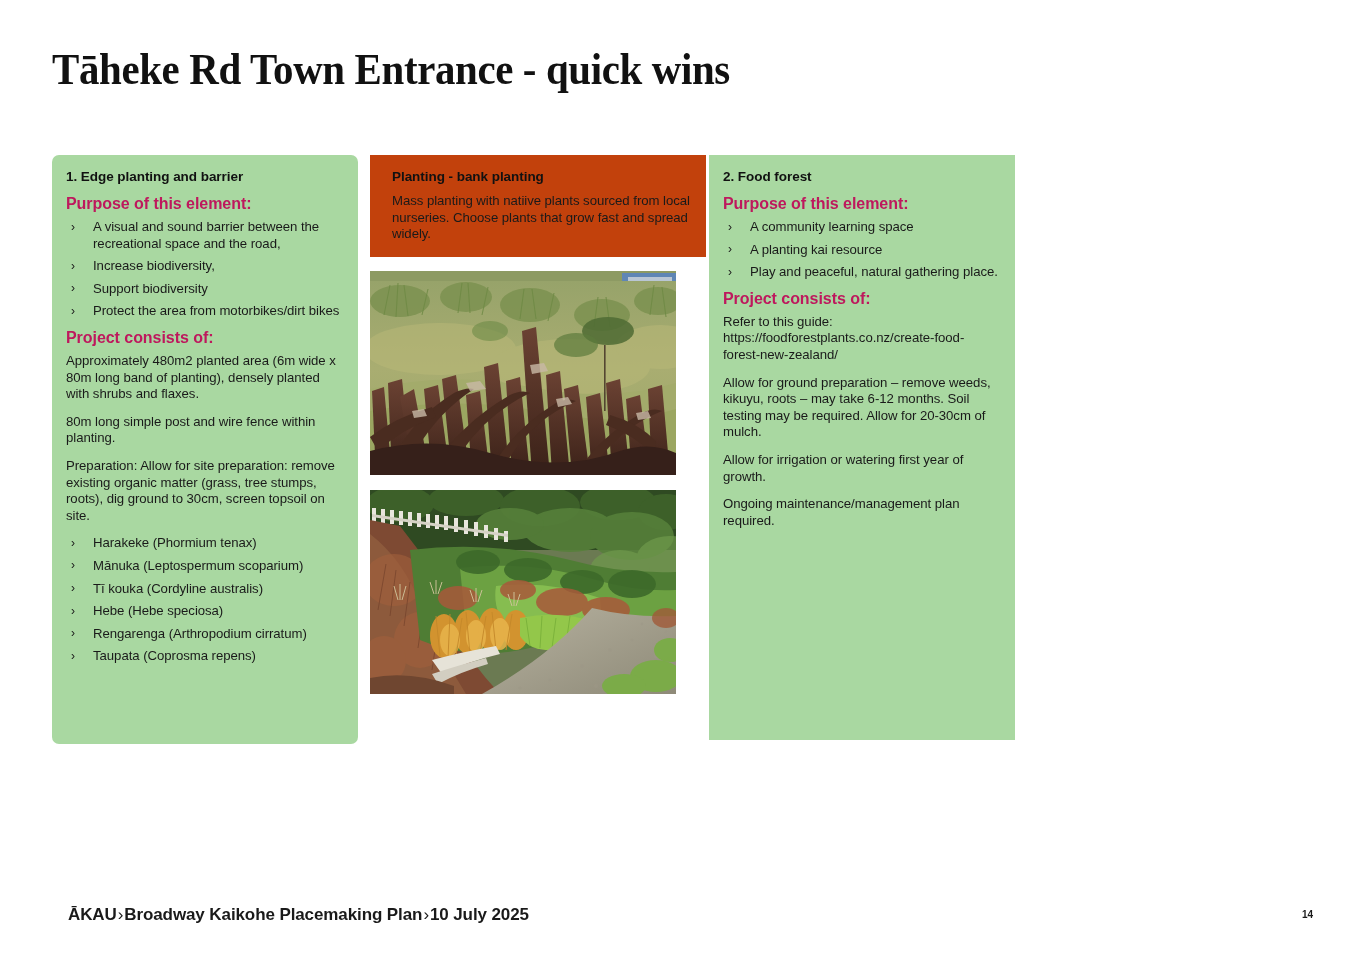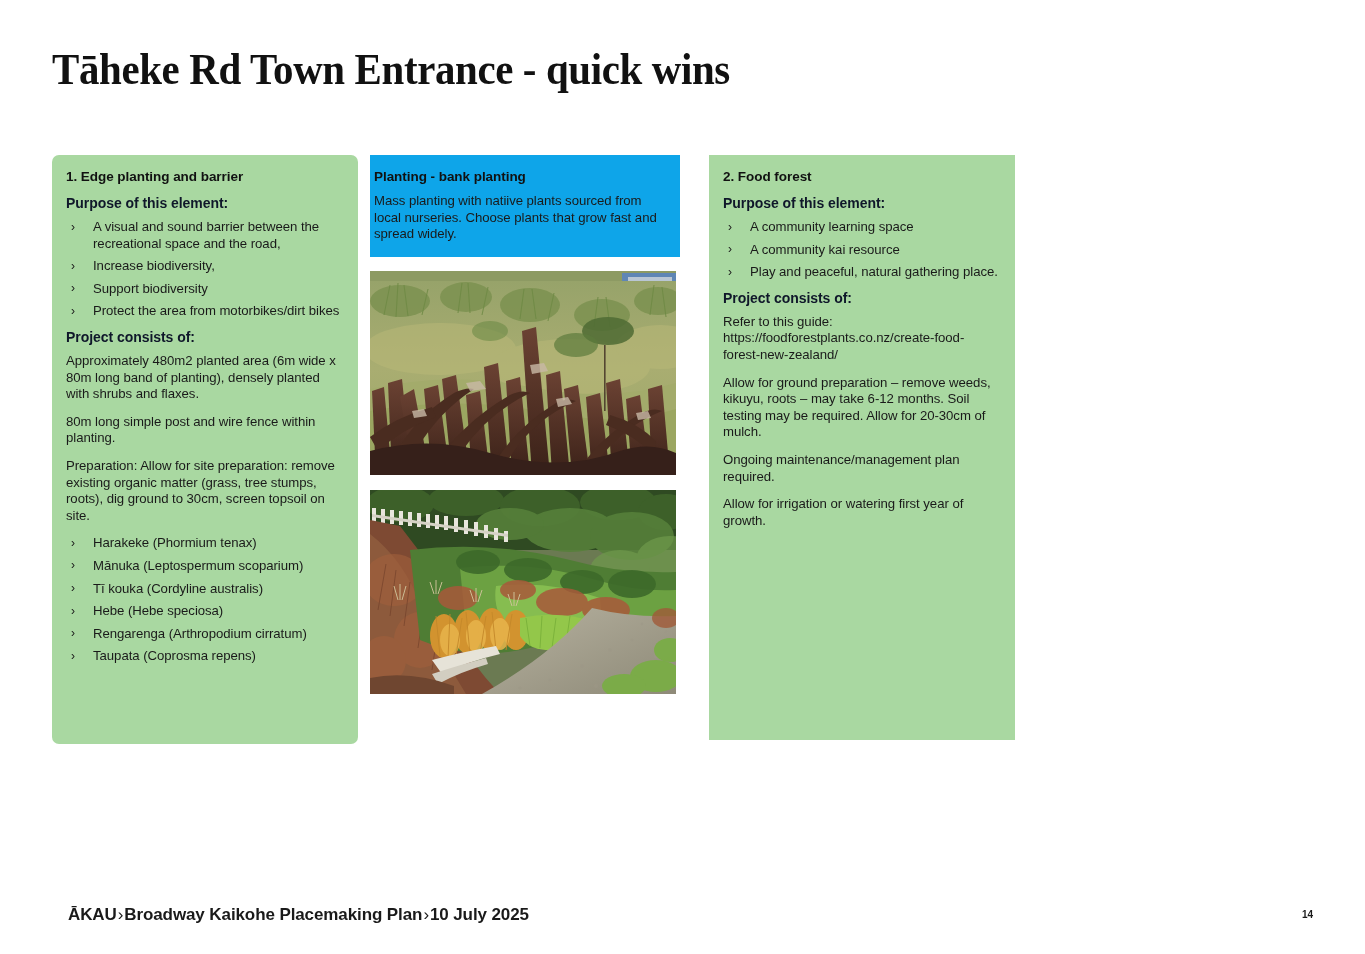--- a/index.html
+++ b/index.html
@@ -57,23 +57,23 @@
 
   #col1 { min-height: 589px; border-radius: 7px; }
   #col3 { min-height: 585px; }
 
   #col2 {
     background: transparent;
     padding: 0;
   }
 
   .yellow-box {
-    background: #0ea5e9;
-    padding: 12px 14px 14px 4px;
-    width: 310px;
+    background: #c2410c;
+    padding: 12px 14px 14px 22px;
+    width: 336px;
   }
 
   
   .card h2 {
     font-size: 13.5px;
     line-height: 19px;
     font-weight: 700;
     color: #111111;
     letter-spacing: -0.05px;
     margin-bottom: 8px;
@@ -82,24 +82,24 @@
   .yellow-box h2 {
     font-size: 13.5px;
     line-height: 19px;
     font-weight: 700;
     color: #111111;
     letter-spacing: -0.05px;
     margin-bottom: 7px;
   }
 
   .subhead {
-    font-size: 14px;
+    font-size: 16px;
     line-height: 19px;
     font-weight: 700;
-    color: #0f172a;
+    color: #be185d;
     letter-spacing: -0.05px;
     margin-top: 2px;
     margin-bottom: 6px;
   }
 
   .para {
     font-size: 13.2px;
     line-height: 16.6px;
     color: #1a1a1a;
     letter-spacing: -0.05px;
@@ -474,30 +474,30 @@
         </svg>
       </div>
     </div>
 
     <div class="card card-green" id="col3">
       <h2>2. Food forest</h2>
       <div class="subhead">Purpose of this element:</div>
 
       <ul class="bullets">
         <li><span class="chev">›</span><span>A community learning space</span></li>
-        <li><span class="chev">›</span><span>A community kai resource</span></li>
+        <li><span class="chev">›</span><span>A planting kai resource</span></li>
         <li><span class="chev">›</span><span>Play and peaceful, natural gathering place.</span></li>
       </ul>
 
       <div class="subhead">Project consists of:</div>
 
       <p class="para">Refer to this guide: https://foodforestplants.co.nz/create-food-forest-new-zealand/</p>
       <p class="para">Allow for ground preparation – remove weeds, kikuyu, roots – may take 6-12 months. Soil testing may be required. Allow for 20-30cm of mulch.</p>
+      <p class="para">Allow for irrigation or watering first year of growth.</p>
       <p class="para">Ongoing maintenance/management plan required.</p>
-      <p class="para">Allow for irrigation or watering first year of growth.</p>
     </div>
 
   </div>
 
   <div class="footer-left">
     <span>ĀKAU</span><span class="sep">›</span><span>Broadway Kaikohe Placemaking Plan</span><span class="sep">›</span><span>10 July 2025</span>
   </div>
 
   <div class="footer-right">14</div>
 

